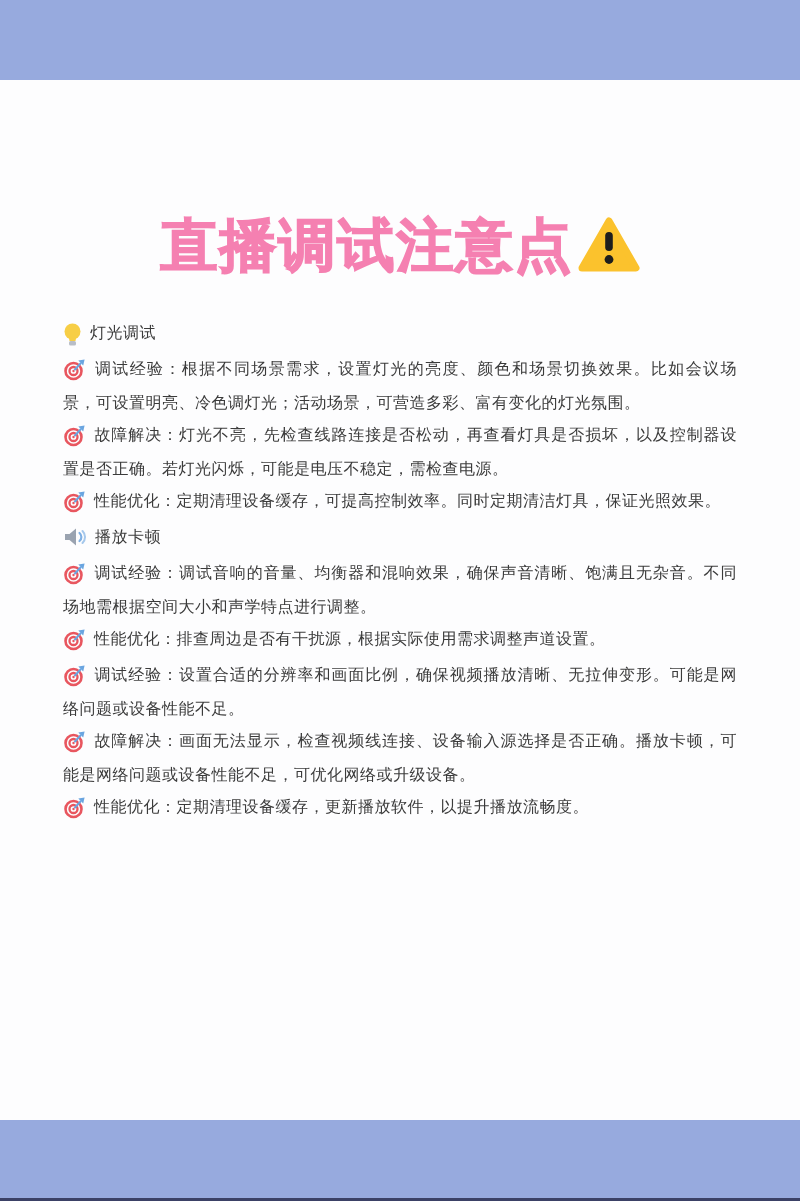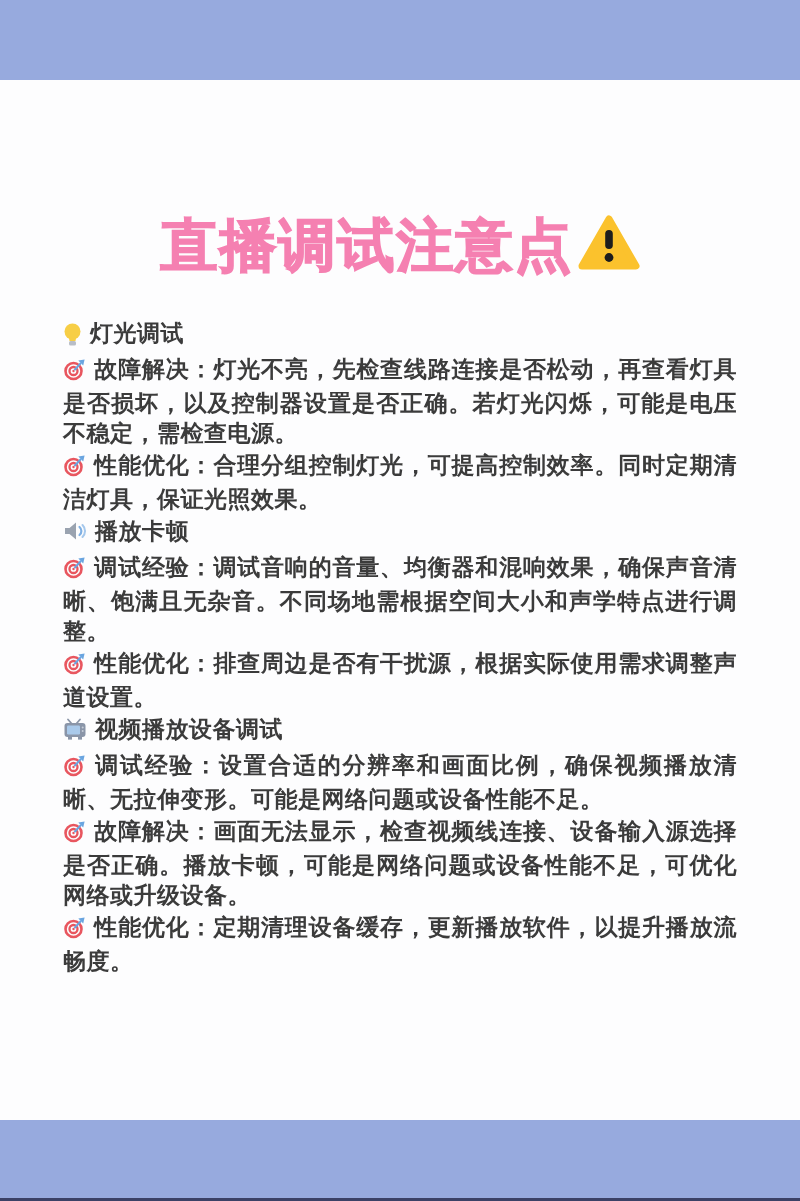--- a/index.html
+++ b/index.html
@@ -12,37 +12,36 @@
   }
   .band { width: 800px; background: #97aade; }
   .band-top { height: 80px; }
   .band-bottom {
     position: absolute; left: 0; bottom: 0;
     height: 78px; border-bottom: 3px solid #3b4166;
   }
   .content { padding: 0 63px; }
   .title-row {
     margin-top: 134px;
-    display: flex; justify-content: center; align-items: flex-start;
+    display: flex; justify-content: center; align-items: center;
     gap: 4px;
   }
   .title-text {
     font-size: 57px; line-height: 62px;
     font-weight: 900; letter-spacing: 2px;
     color: #f580b1;
     -webkit-text-stroke: 1.5px #f580b1;
   }
   .warn-icon svg { display: block; }
   .body-text { margin-top: 42px; color: #3b3b3b; }
   .body-text p {
     margin: 0 0 2px 0;
-    font-size: 23px; line-height: 30px;
+    font-size: 16px; line-height: 30px;
     letter-spacing: 0.5px;
     text-align: justify;
-    font-weight: bold;
   }
   .icon { display: inline-block; vertical-align: -4px; margin-right: 8px; }
   .icon svg { display: inline-block; vertical-align: top; }
 </style>
 </head>
 <body>
 
 <svg width="0" height="0" style="position:absolute">
   <defs>
     <g id="tgt">
@@ -77,26 +76,31 @@
         <svg width="19" height="26" viewBox="0 0 19 26">
           <circle cx="9.5" cy="9.5" r="8" fill="#f7ce46"></circle>
           <path d="M5.5 14 h8 l-1 5 h-6 Z" fill="#f7ce46"></path>
           <rect x="6" y="19" width="7" height="4.6" rx="1.6" fill="#b9bec7"></rect>
         </svg>
       </span><span>灯光调试</span>
     </p>
     <p>
       <span class="icon"><svg width="23" height="23" viewBox="0 0 23 23">
             <use href="#tgt"></use>
+          </svg></span><span>调试经验：根据不同场景需求，设置灯光的亮度、颜色和场景切换效果。比如会议场景，可设置明亮、冷色调灯光；活动场景，可营造多彩、富有变化的灯光氛围。</span>
+    </p>
+    <p>
+      <span class="icon"><svg width="23" height="23" viewBox="0 0 23 23">
+            <use href="#tgt"></use>
           </svg></span><span>故障解决：灯光不亮，先检查线路连接是否松动，再查看灯具是否损坏，以及控制器设置是否正确。若灯光闪烁，可能是电压不稳定，需检查电源。</span>
     </p>
     <p>
       <span class="icon"><svg width="23" height="23" viewBox="0 0 23 23">
             <use href="#tgt"></use>
-          </svg></span><span>性能优化：合理分组控制灯光，可提高控制效率。同时定期清洁灯具，保证光照效果。</span>
+          </svg></span><span>性能优化：定期清理设备缓存，可提高控制效率。同时定期清洁灯具，保证光照效果。</span>
     </p>
 
     <p>
       <span class="icon">
         <svg width="24" height="22" viewBox="0 0 24 22">
           <path d="M2 8 v6 h4.5 l6.5 5.5 V2.5 L6.5 8 Z" fill="#9aa3b0"></path>
           <path d="M16.5 7 a5.2 5.2 0 0 1 0 8" stroke="#7fb0e4" stroke-width="2.2" fill="none" stroke-linecap="round"></path>
           <path d="M19.5 5 a8.4 8.4 0 0 1 0 12" stroke="#7fb0e4" stroke-width="2" fill="none" stroke-linecap="round" opacity="0.7"></path>
         </svg>
       </span><span>播放卡顿</span>
@@ -106,34 +110,20 @@
             <use href="#tgt"></use>
           </svg></span><span>调试经验：调试音响的音量、均衡器和混响效果，确保声音清晰、饱满且无杂音。不同场地需根据空间大小和声学特点进行调整。</span>
     </p>
     <p>
       <span class="icon"><svg width="23" height="23" viewBox="0 0 23 23">
             <use href="#tgt"></use>
           </svg></span><span>性能优化：排查周边是否有干扰源，根据实际使用需求调整声道设置。</span>
     </p>
 
     <p>
-      <span class="icon">
-        <svg width="24" height="23" viewBox="0 0 24 23">
-          <path d="M8.5 5.5 L5 1.5" stroke="#8a95a8" stroke-width="1.8" stroke-linecap="round"></path>
-          <path d="M13.5 5.5 L17 1.5" stroke="#8a95a8" stroke-width="1.8" stroke-linecap="round"></path>
-          <rect x="1.5" y="5" width="21" height="14" rx="3" fill="#8a95a8"></rect>
-          <rect x="4" y="7.5" width="13" height="9" rx="1.2" fill="#a9c9ea"></rect>
-          <circle cx="19.7" cy="9.5" r="1" fill="#c6cdd8"></circle>
-          <circle cx="19.7" cy="13" r="1" fill="#c6cdd8"></circle>
-          <rect x="5" y="19" width="4" height="2.6" fill="#8a95a8"></rect>
-          <rect x="15" y="19" width="4" height="2.6" fill="#8a95a8"></rect>
-        </svg>
-      </span><span>视频播放设备调试</span>
-    </p>
-    <p>
       <span class="icon"><svg width="23" height="23" viewBox="0 0 23 23">
             <use href="#tgt"></use>
           </svg></span><span>调试经验：设置合适的分辨率和画面比例，确保视频播放清晰、无拉伸变形。可能是网络问题或设备性能不足。</span>
     </p>
     <p>
       <span class="icon"><svg width="23" height="23" viewBox="0 0 23 23">
             <use href="#tgt"></use>
           </svg></span><span>故障解决：画面无法显示，检查视频线连接、设备输入源选择是否正确。播放卡顿，可能是网络问题或设备性能不足，可优化网络或升级设备。</span>
     </p>
     <p>

